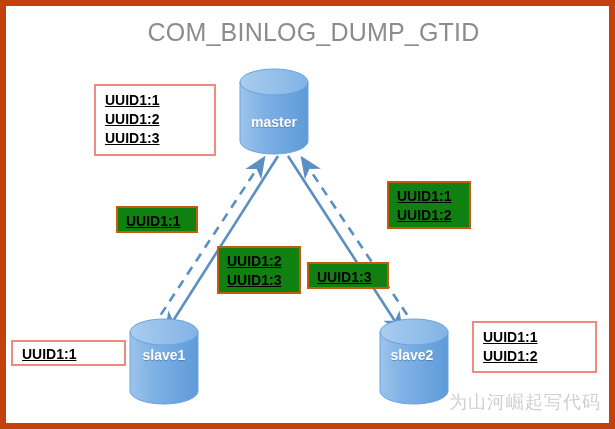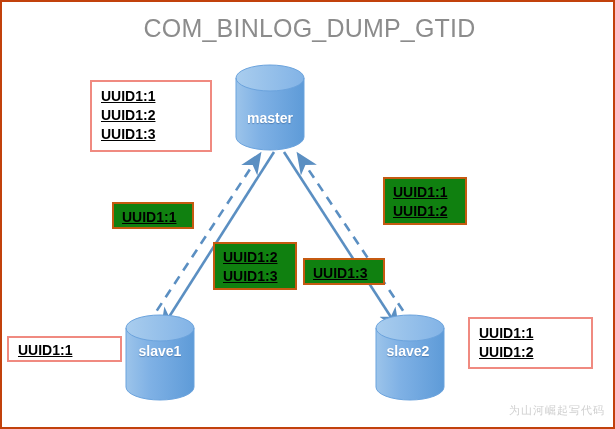--- a/index.html
+++ b/index.html
@@ -8,21 +8,21 @@
     background: #ffffff;
   }
   body {
     font-family: "Liberation Sans", sans-serif;
   }
   #canvas {
     position: relative;
     width: 615px;
     height: 429px;
     background: #ffffff;
-    border: 2px solid #c2410c;
+    border: 6px solid #c2410c;
     box-sizing: border-box;
     overflow: hidden;
   }
   #diagram-svg {
     position: absolute;
     left: 0;
     top: 0;
     width: 615px;
     height: 429px;
   }
@@ -74,21 +74,21 @@
     font-weight: bold;
     font-family: "Liberation Sans", sans-serif;
     text-shadow: 0 1px 1px rgba(40,80,130,.45);
     pointer-events: none;
   }
   .watermark {
     position: absolute;
     right: 8px;
     bottom: 9px;
     font-family: "DejaVu Sans", sans-serif;
-    font-size: 11px;
+    font-size: 18px;
     color: #cfcfcf;
     letter-spacing: 1px;
     white-space: nowrap;
   }
 </style>
 </head>
 <body>
 
 <div id="canvas">
 

